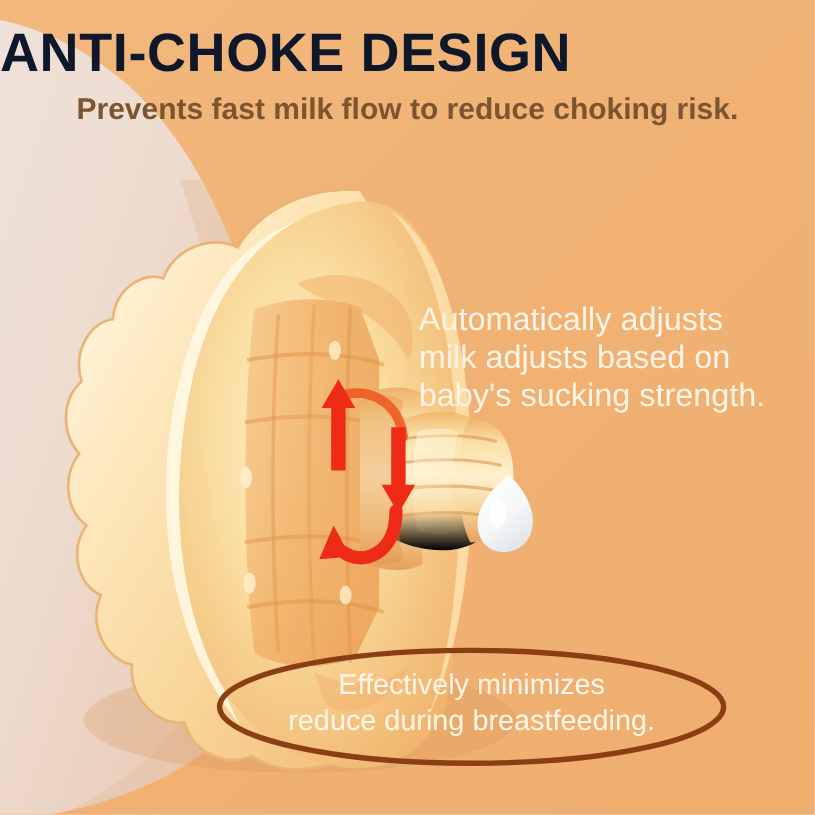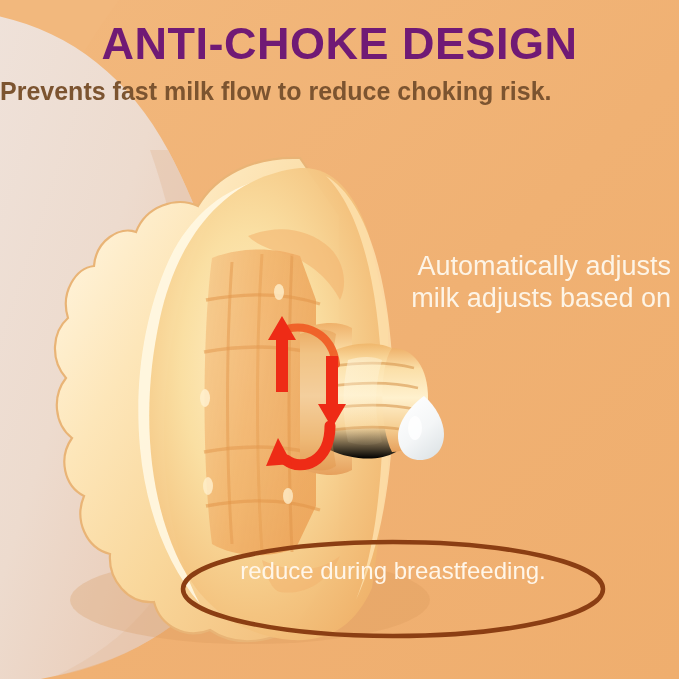--- a/index.html
+++ b/index.html
@@ -23,45 +23,45 @@
     width: 679px;
     height: 679px;
   }
 
   
   .headline {
     position: absolute;
     left: 0;
     top: 20px;
     width: 679px;
-    text-align: center;
     font-size: 45px;
     font-weight: bold;
     letter-spacing: 0.5px;
-    color: #701a75;
+    color: #0f172a;
     line-height: 1.05;
     white-space: nowrap;
   }
   .subhead {
     position: absolute;
     left: 0;
     top: 78px;
     width: 679px;
+    text-align: center;
     font-size: 25px;
     font-weight: bold;
     color: #7C5430;
     line-height: 1.1;
     white-space: nowrap;
   }
   .right-copy {
     position: absolute;
     left: 349px;
     top: 251px;
     width: 322px;
-    text-align: right;
+    text-align: left;
     font-size: 27px;
     font-weight: normal;
     color: #FDF4E6;
     line-height: 1.17;
   }
   .right-copy .ln { display: block; white-space: nowrap; }
 
   .oval-copy {
     position: absolute;
     left: 186px;
@@ -257,19 +257,21 @@
     </g>
   </svg>
 
   <div class="headline">ANTI-CHOKE DESIGN</div>
 
   <div class="subhead">Prevents fast milk flow to reduce choking risk.</div>
 
   <div class="right-copy">
     <span class="ln">Automatically adjusts</span>
     <span class="ln">milk adjusts based on</span>
+    <span class="ln">baby's sucking strength.</span>
   </div>
 
   <div class="oval-copy">
+    <span class="ln">Effectively minimizes</span>
     <span class="ln">reduce during breastfeeding.</span>
   </div>
 
 </div>
 
 </body></html>

